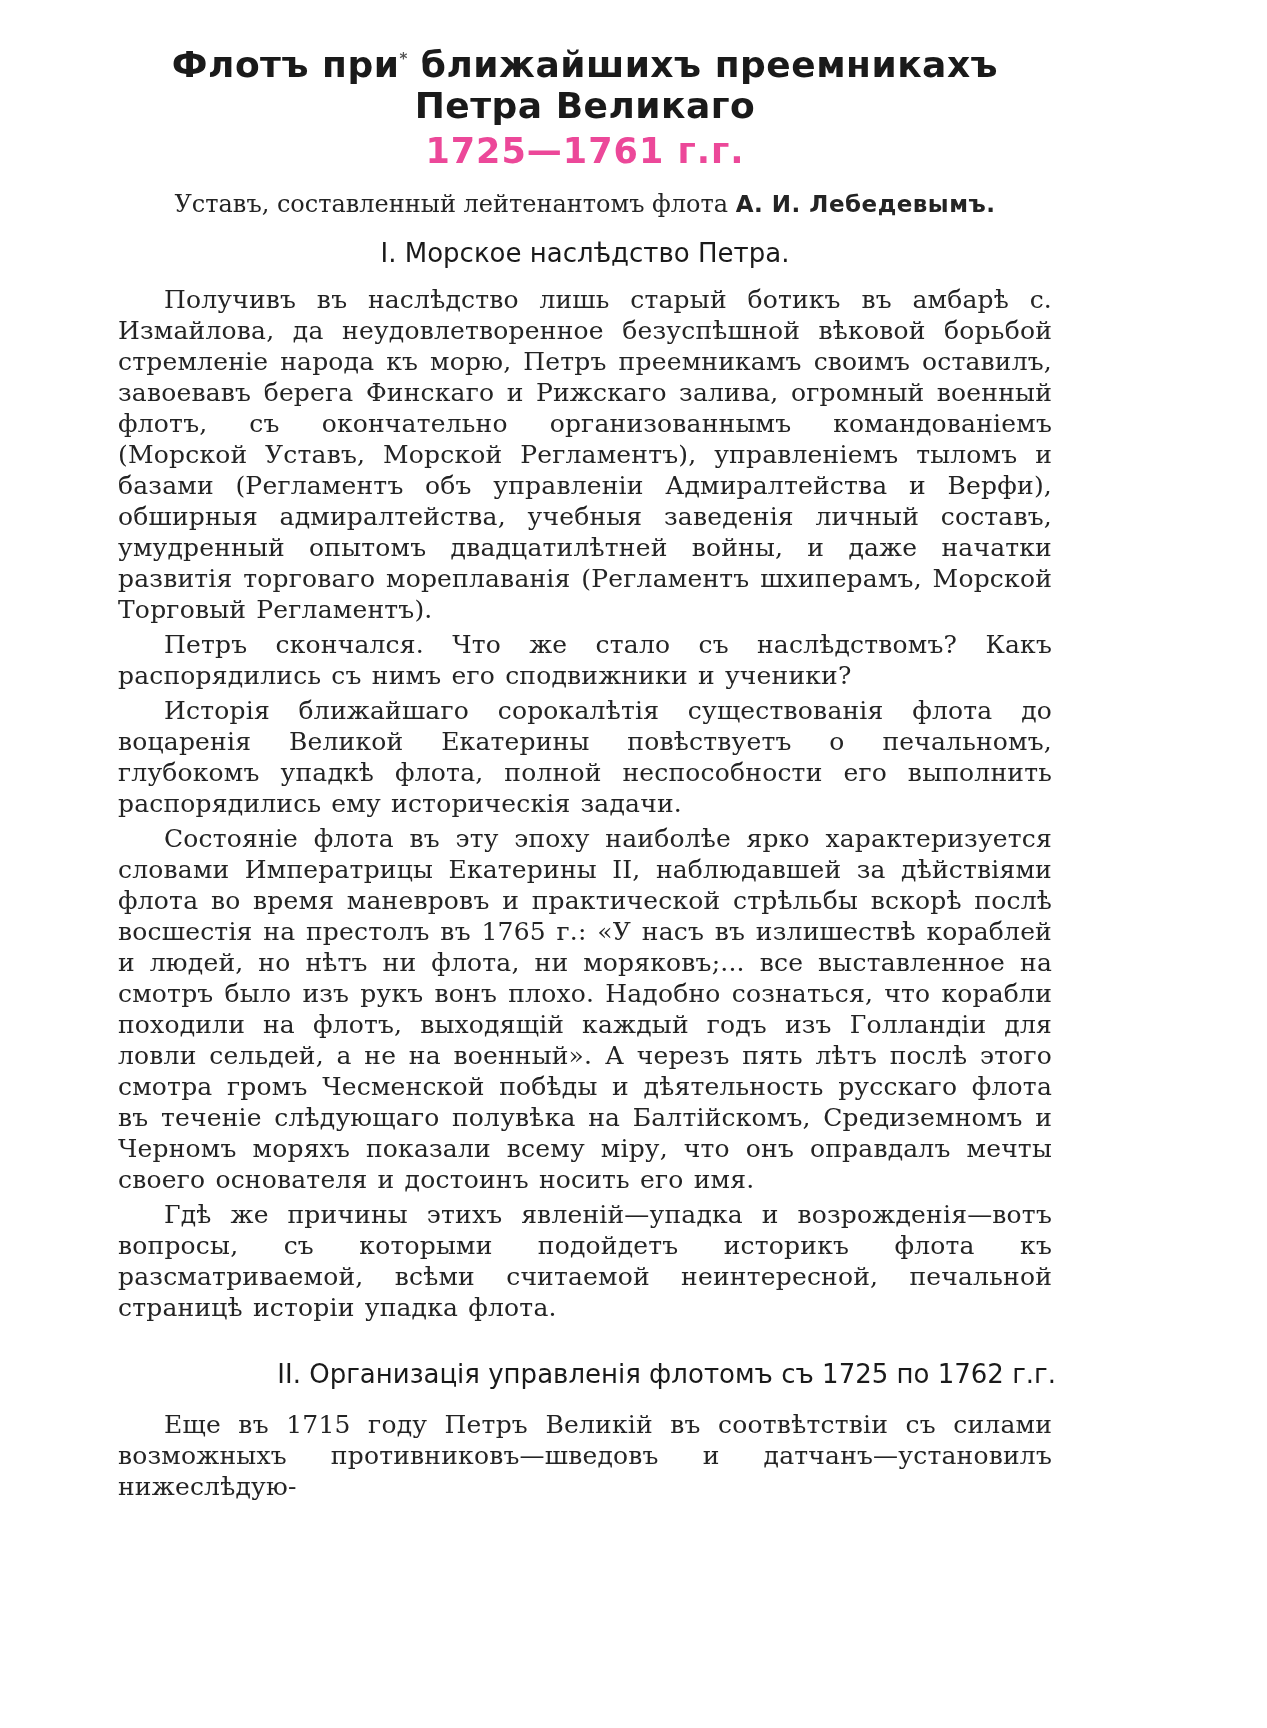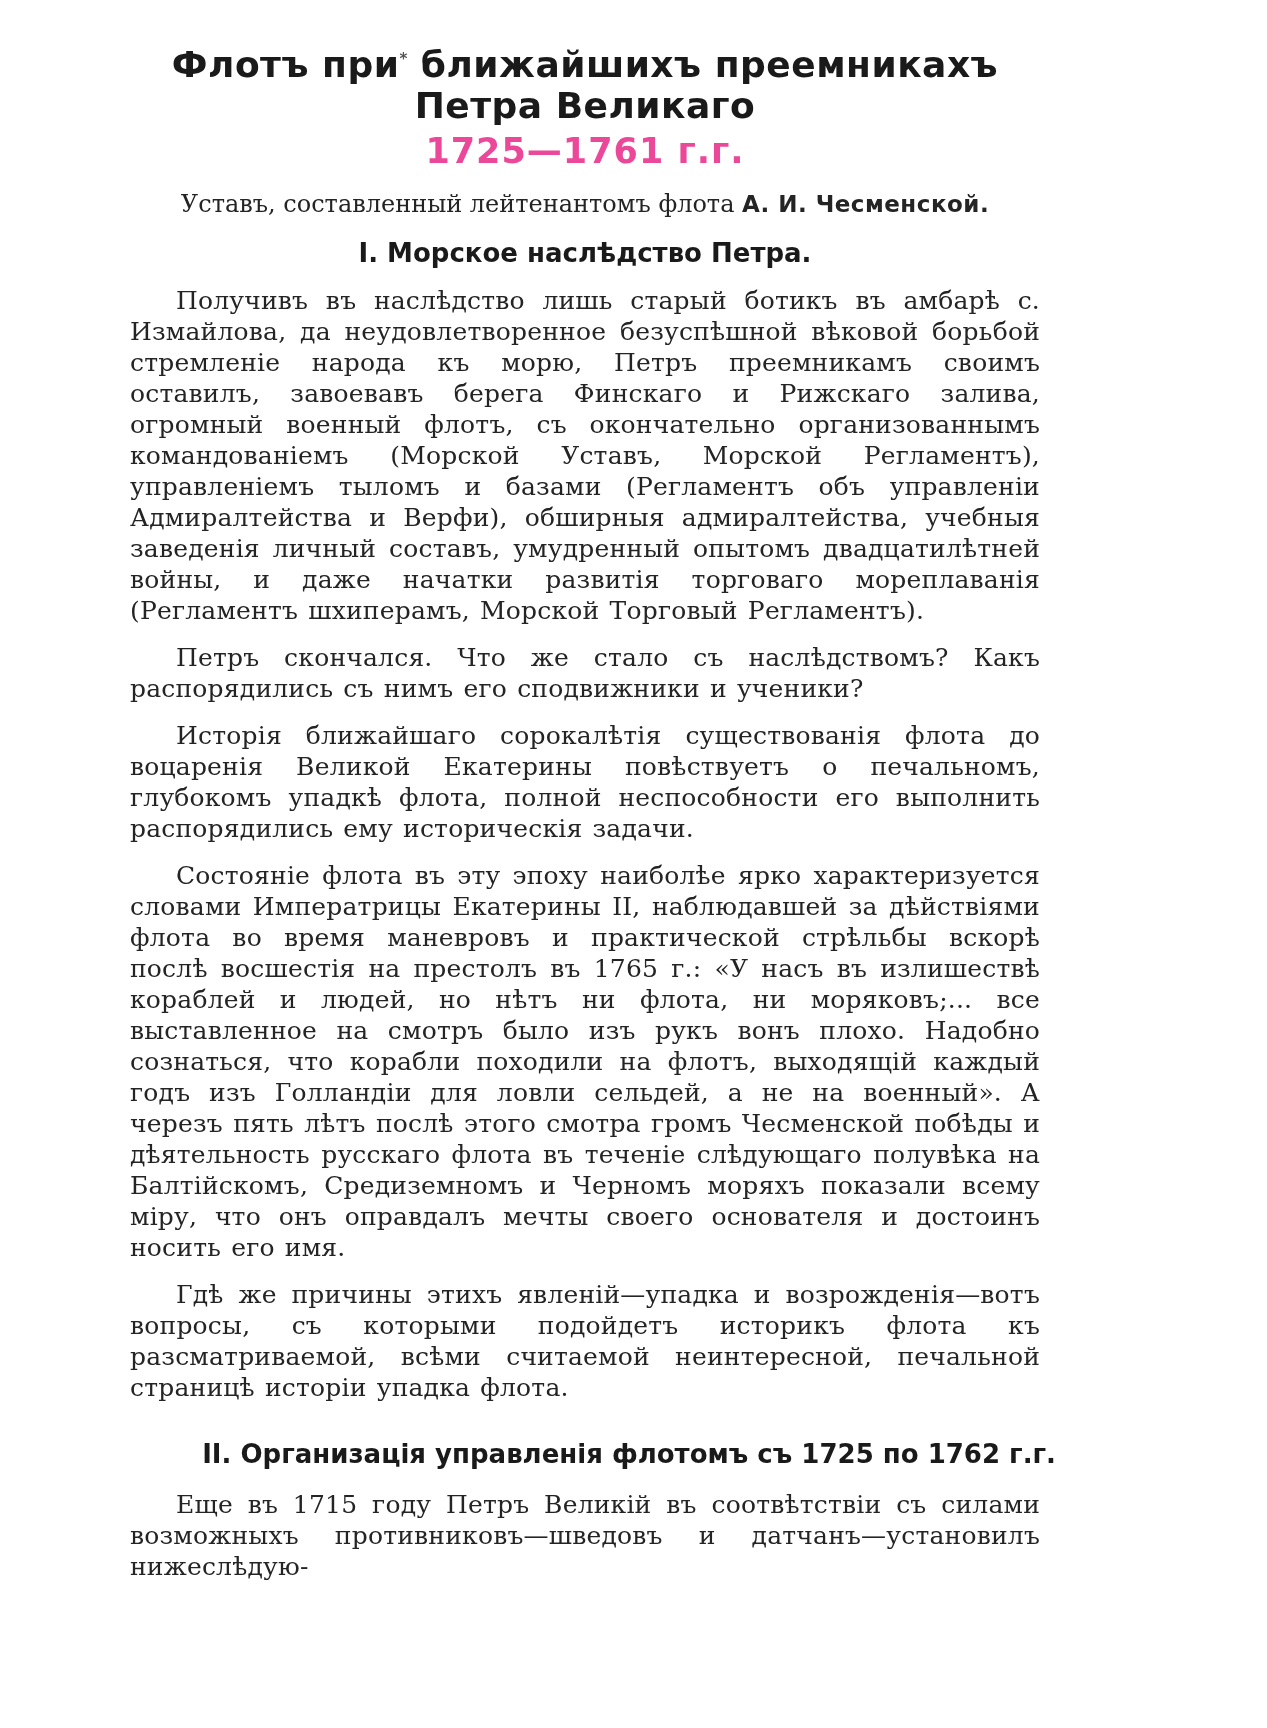--- a/index.html
+++ b/index.html
@@ -55,55 +55,55 @@
     color: #242424;
   }
   .subtitle .author {
     font-family: "DejaVu Sans", "Liberation Sans", sans-serif;
     font-weight: bold;
     font-size: 23px;
     letter-spacing: 0.5px;
   }
   .section-heading {
     font-family: "DejaVu Sans", "Liberation Sans", sans-serif;
-    font-weight: bold;
+    font-weight: normal;
     font-size: 26px;
     line-height: 1.2;
     text-align: center;
     color: #1a1a1a;
     margin: 20px 0 15px 0;
   }
   .section-heading.second {
     margin-top: 36px;
     margin-bottom: 18px;
     text-align: right;
   }
   p.body-par {
     font-family: "DejaVu Serif", "Liberation Serif", serif;
     font-size: 25px;
     line-height: 31px;
     text-align: justify;
     text-indent: 46px;
     letter-spacing: 0.2px;
     word-spacing: 2px;
     color: #242424;
-    margin: 16px;
+    margin: 4px;
   }
 </style>
 </head>
 <body>
 
 <div class="page">
   <div class="content">
 
     <h1 class="title"><span>Флотъ при</span><sup class="title-mark">*</sup> <span>ближайшихъ преемникахъ Петра Великаго</span></h1>
 
     <div class="title-years">1725—1761 г.г.</div>
 
-    <div class="subtitle"><span>Уставъ, составленный лейтенантомъ флота </span><span class="author">А. И. Чесменской.</span></div>
+    <div class="subtitle"><span>Уставъ, составленный лейтенантомъ флота </span><span class="author">А. И. Лебедевымъ.</span></div>
 
     <section>
       <h2 class="section-heading">I. Морское наслѣдство Петра.</h2>
       <p class="body-par">Получивъ въ наслѣдство лишь старый ботикъ въ амбарѣ с. Измайлова, да неудовлетворенное безуспѣшной вѣковой борьбой стремленіе народа къ морю, Петръ преемникамъ своимъ оставилъ, завоевавъ берега Финскаго и Рижскаго залива, огромный военный флотъ, съ окончательно организованнымъ командованіемъ (Морской Уставъ, Морской Регламентъ), управленіемъ тыломъ и базами (Регламентъ объ управленіи Адмиралтейства и Верфи), обширныя адмиралтейства, учебныя заведенія личный составъ, умудренный опытомъ двадцатилѣтней войны, и даже начатки развитія торговаго мореплаванія (Регламентъ шхиперамъ, Морской Торговый Регламентъ).</p>
       <p class="body-par">Петръ скончался. Что же стало съ наслѣдствомъ? Какъ распорядились съ нимъ его сподвижники и ученики?</p>
       <p class="body-par">Исторія ближайшаго сорокалѣтія существованія флота до воцаренія Великой Екатерины повѣствуетъ о печальномъ, глубокомъ упадкѣ флота, полной неспособности его выполнить распорядились ему историческія задачи.</p>
       <p class="body-par">Состояніе флота въ эту эпоху наиболѣе ярко характеризуется словами Императрицы Екатерины II, наблюдавшей за дѣйствіями флота во время маневровъ и практической стрѣльбы вскорѣ послѣ восшестія на престолъ въ 1765 г.: «У насъ въ излишествѣ кораблей и людей, но нѣтъ ни флота, ни моряковъ;... все выставленное на смотръ было изъ рукъ вонъ плохо. Надобно сознаться, что корабли походили на флотъ, выходящій каждый годъ изъ Голландіи для ловли сельдей, а не на военный». А черезъ пять лѣтъ послѣ этого смотра громъ Чесменской побѣды и дѣятельность русскаго флота въ теченіе слѣдующаго полувѣка на Балтійскомъ, Средиземномъ и Черномъ моряхъ показали всему міру, что онъ оправдалъ мечты своего основателя и достоинъ носить его имя.</p>
       <p class="body-par">Гдѣ же причины этихъ явленій—упадка и возрожденія—вотъ вопросы, съ которыми подойдетъ историкъ флота къ разсматриваемой, всѣми считаемой неинтересной, печальной страницѣ исторіи упадка флота.</p>
     </section>
 

